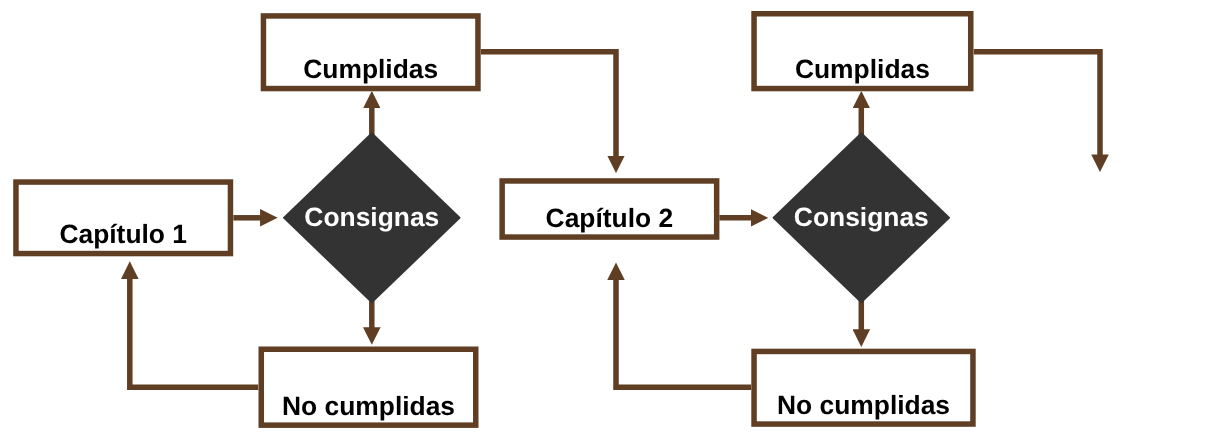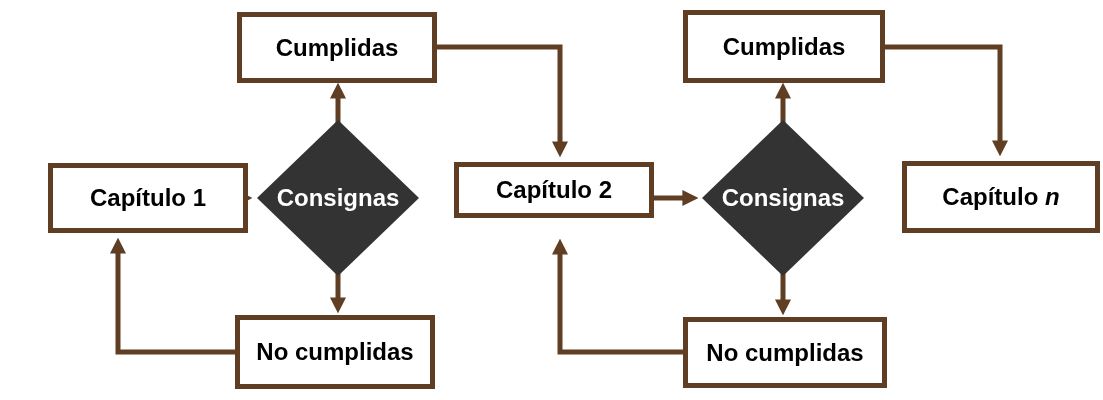--- a/index.html
+++ b/index.html
@@ -33,21 +33,21 @@
   }
   .node-box {
     position: absolute;
     box-sizing: border-box;
     border: 5px solid var(--line, #5f3e23);
     background: var(--background, #ffffff);
     color: var(--box-text, #000000);
     font-weight: bold;
     font-size: 24px;
     display: flex;
-    align-items: center;
+    align-items: flex-end;
     justify-content: center;
     z-index: 3;
     white-space: nowrap;
   }
   .diamond {
     position: absolute;
     width: 162px;
     height: 156px;
     background: var(--diamond-fill, #333333);
     -webkit-clip-path: polygon(50% 0, 100% 50%, 50% 100%, 0 50%);
@@ -58,21 +58,21 @@
     display: flex;
     align-items: center;
     justify-content: center;
     z-index: 2;
     white-space: nowrap;
   }
   .italic-var {
     font-style: italic;
   }
   
-  #box-capitulo1    { left: 12px;  top: 163px; width: 200px; height: 70px; margin-left: 36px; }
+  #box-capitulo1    { left: 12px;  top: 163px; width: 200px; height: 70px; }
   #box-cumplidas1   { left: 237px; top: 12px;  width: 200px; height: 71px; }
   #box-nocumplidas1 { left: 235px; top: 315px; width: 200px; height: 74px; }
   #box-capitulo2    { left: 454px; top: 162px; width: 200px; height: 56px; }
   #box-cumplidas2   { left: 683px; top: 10px;  width: 202px; height: 73px; }
   #box-nocumplidas2 { left: 683px; top: 317px; width: 204px; height: 71px; }
   #box-capitulon    { left: 902px; top: 161px; width: 198px; height: 72px; }
   #diamond-consignas1 { left: 257px; top: 120px; }
   #diamond-consignas2 { left: 702px; top: 120px; }
 </style>
 </head>
@@ -123,17 +123,14 @@
   </div>
 
   <div class="node-box" id="box-nocumplidas2">
     <span>No cumplidas</span>
   </div>
 
   <div class="diamond" id="diamond-consignas2">
     <span>Consignas</span>
   </div>
 
-  <div class="node-box" id="box-capitulon">
-    <span><span>Capítulo </span><span class="italic-var">n</span></span>
-  </div>
 
 </div>
 
 </body></html>

